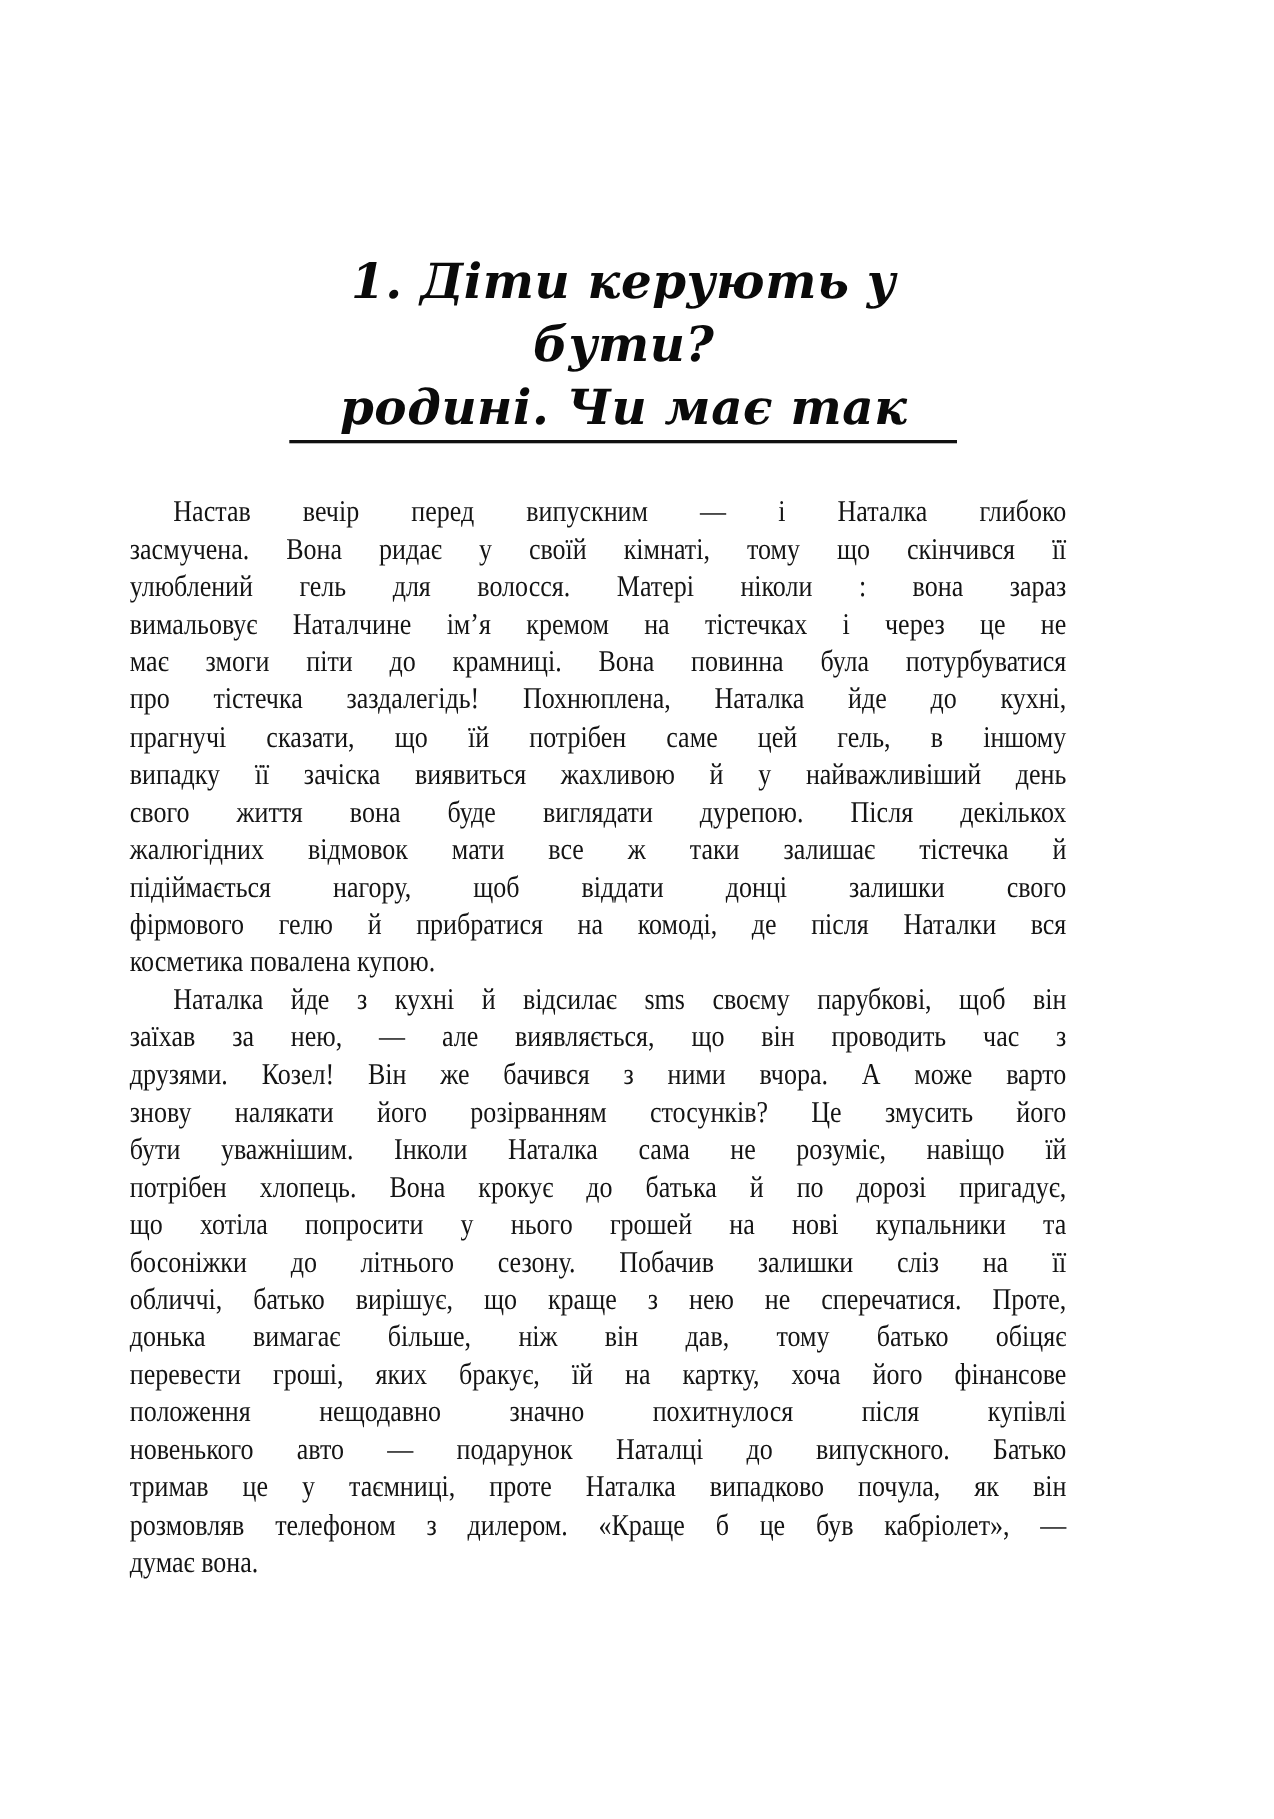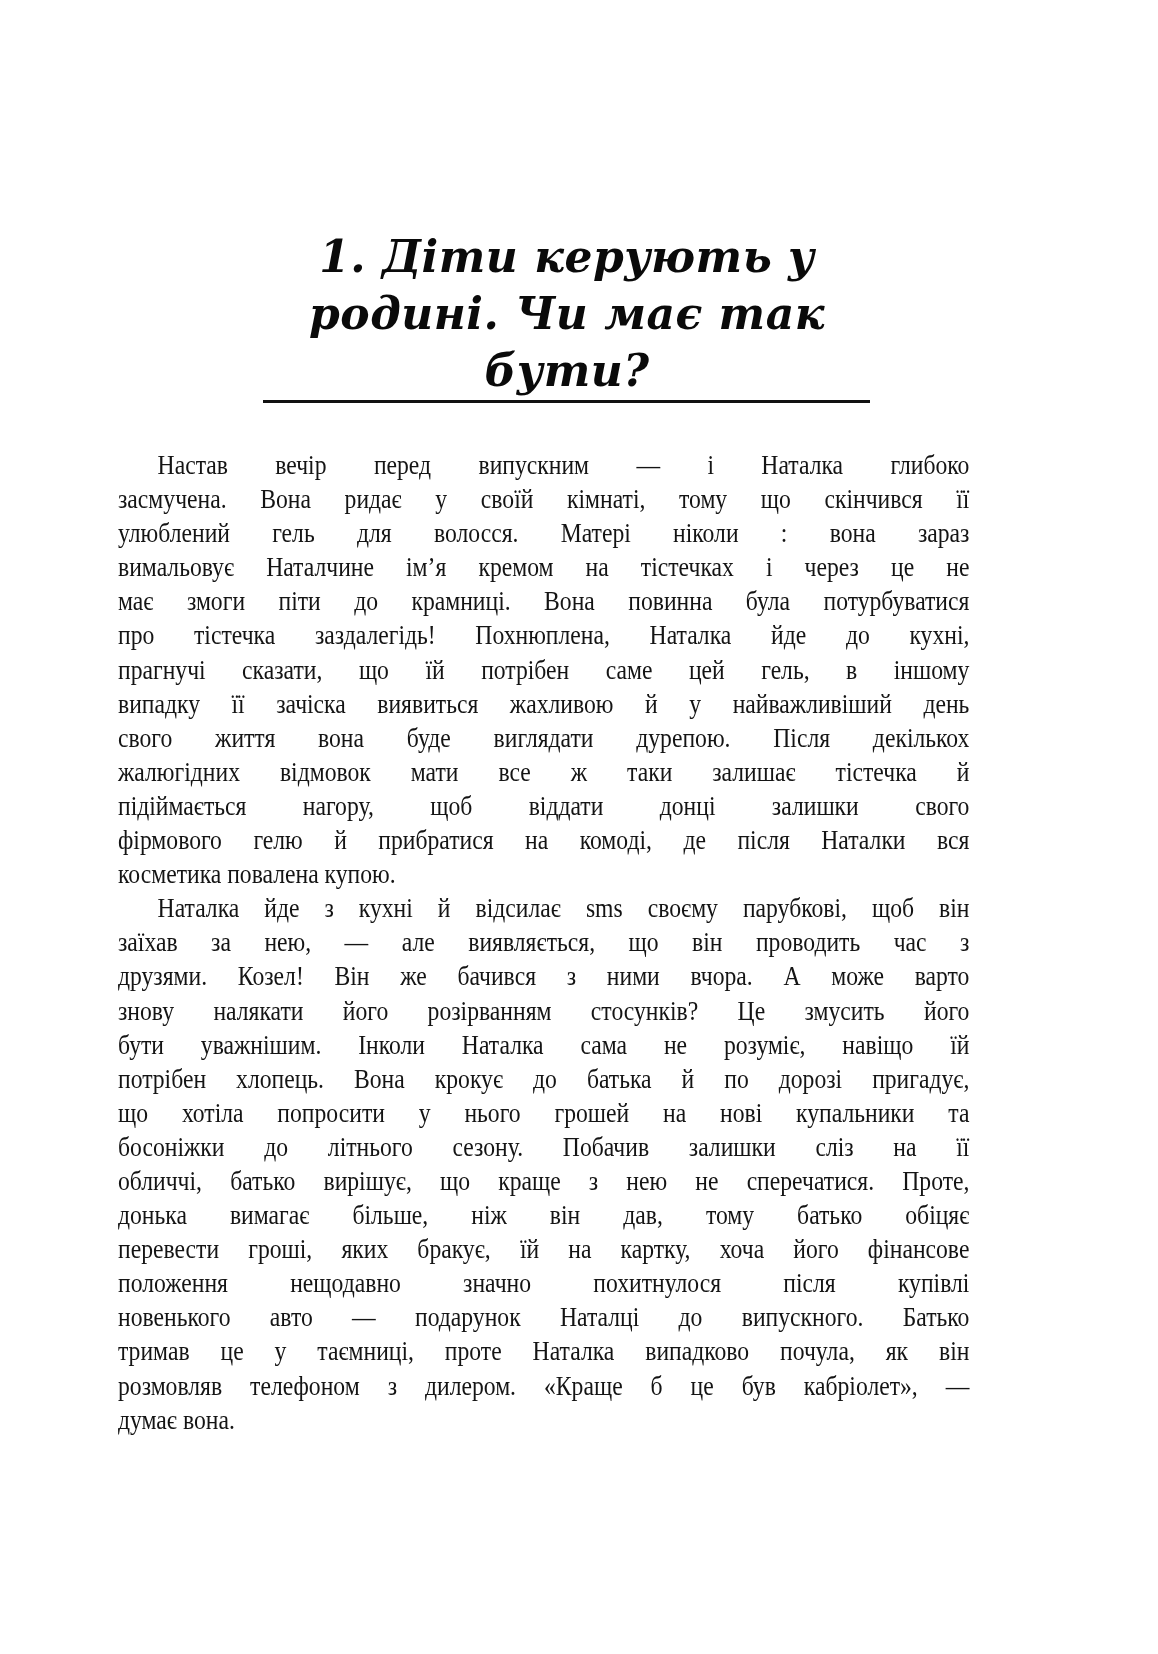--- a/index.html
+++ b/index.html
@@ -72,22 +72,22 @@
       padding-left: 46px;
     }
   </style>
 </head>
 <body>
 
 <div class="page">
 
   <h1 class="chapter-title">
     <span>1. Діти керують у</span>
+    <span>бути?</span>
     <span>родині. Чи має так</span>
-    <span>бути?</span>
   </h1>
 
   <div class="title-rule"></div>
 
   <div class="body-text">
     <div>
       <span class="line indent">Настав вечір перед випускним — і Наталка глибоко</span>
       <span class="line">засмучена. Вона ридає у своїй кімнаті, тому що скінчився її</span>
       <span class="line">улюблений гель для волосся. Матері ніколи : вона зараз</span>
       <span class="line">вимальовує Наталчине ім’я кремом на тістечках і через це не</span>

